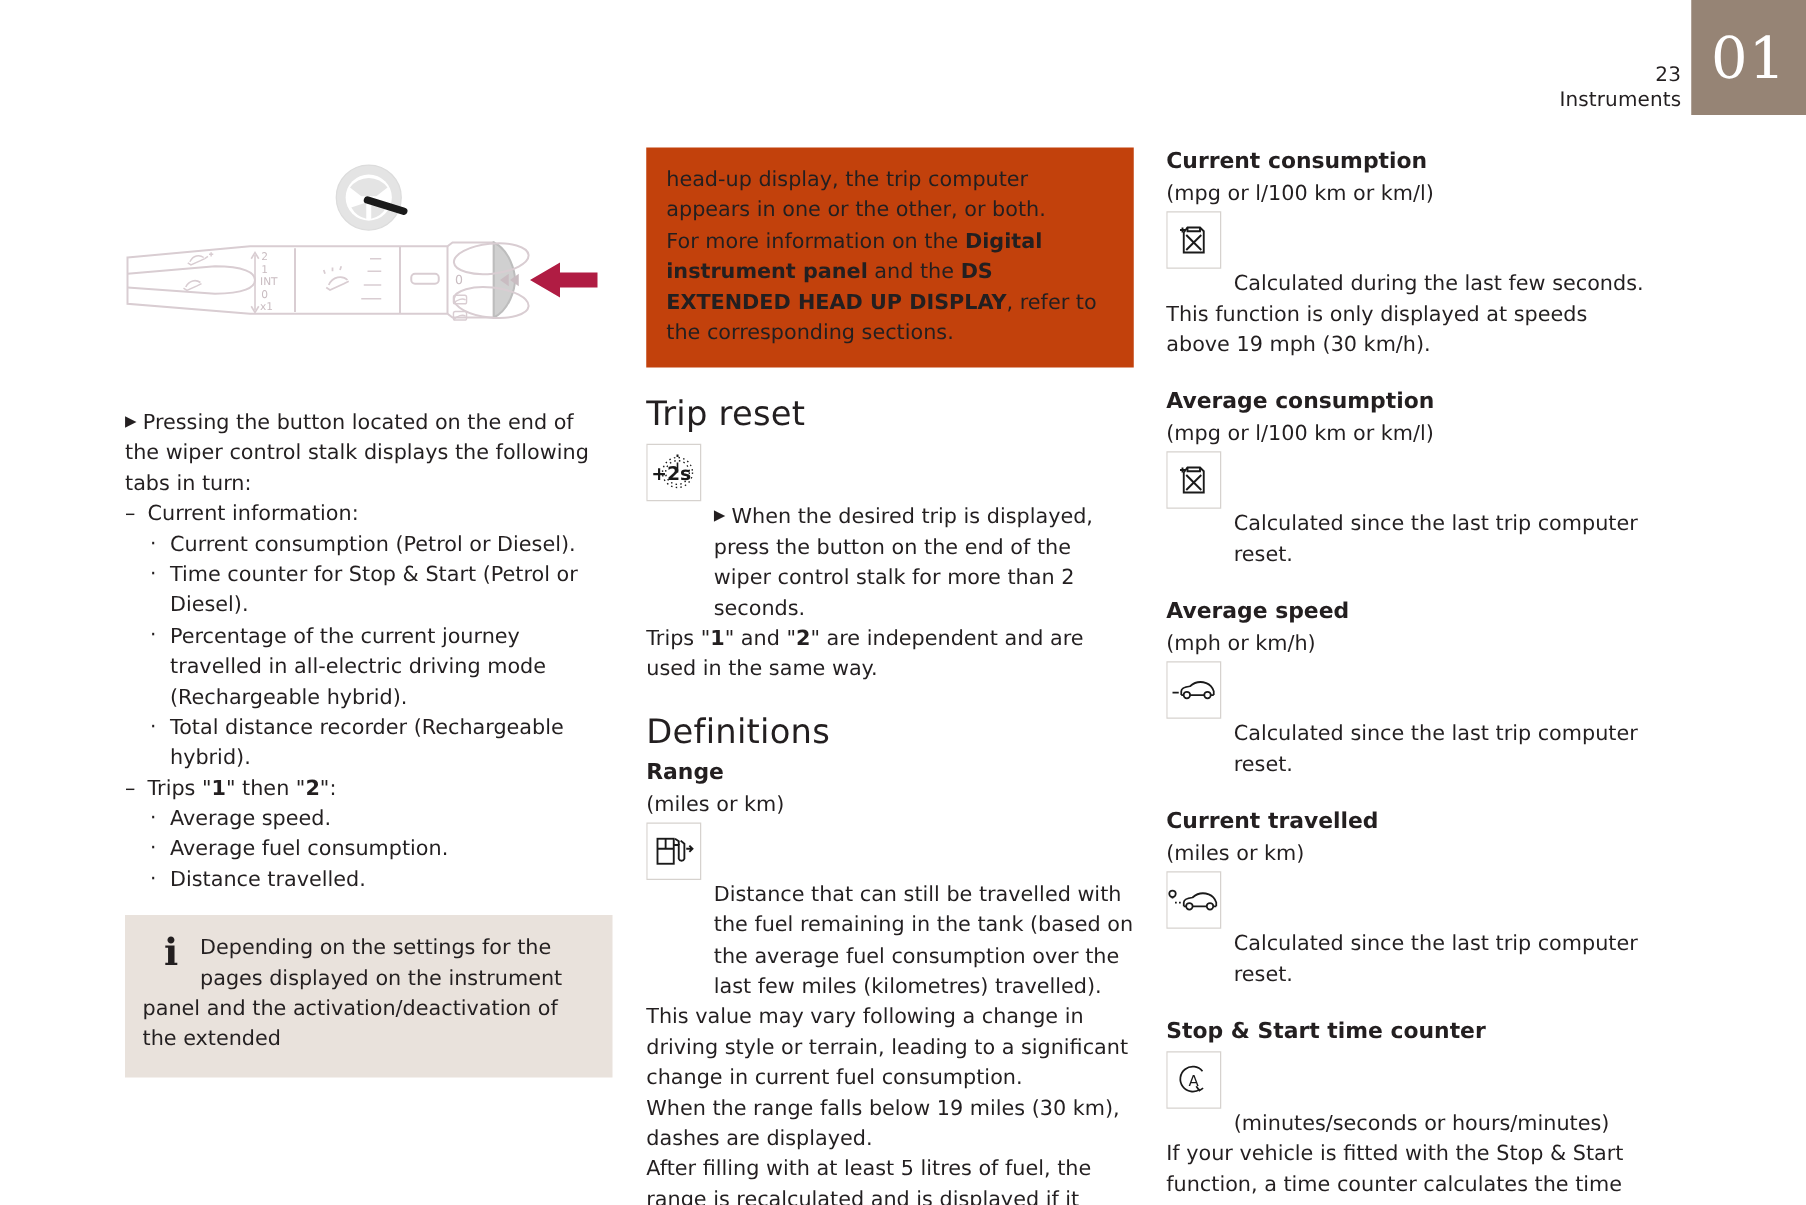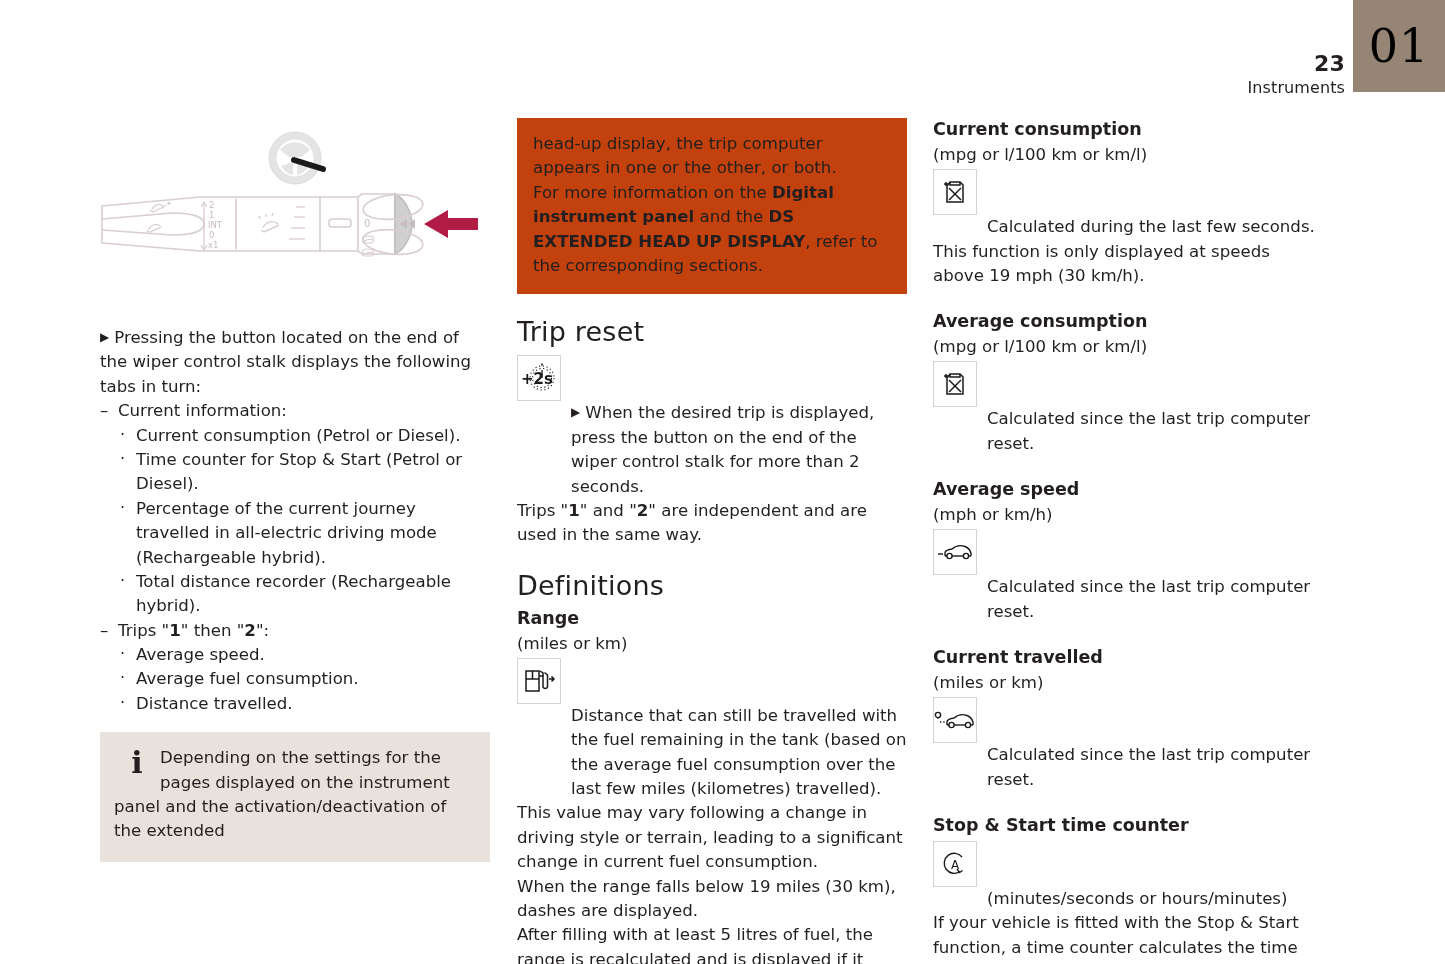--- a/index.html
+++ b/index.html
@@ -22,37 +22,37 @@
     top: 0;
     right: 0;
     width: 92px;
     height: 92px;
     background: #968475;
     display: flex;
     align-items: center;
     justify-content: center;
   }
   .chapter-tab .num {
-    color: #000000;
+    color: #ffffff;
     font-family: "DejaVu Serif", "Liberation Serif", serif;
     font-size: 46px;
     font-weight: 300;
     letter-spacing: 1px;
     line-height: 1;
   }
   .header-label {
     position: absolute;
     top: 50px;
     right: 100px;
     text-align: right;
     line-height: 1.25;
   }
   .header-label .page-num {
-    font-size: 22px;
-    font-weight: bold;
+    font-size: 16px;
+    font-weight: normal;
     display: block;
     letter-spacing: 0.2px;
   }
   .header-label .chapter-name {
     font-size: 16px;
     display: block;
     letter-spacing: 0.1px;
   }
 
   

